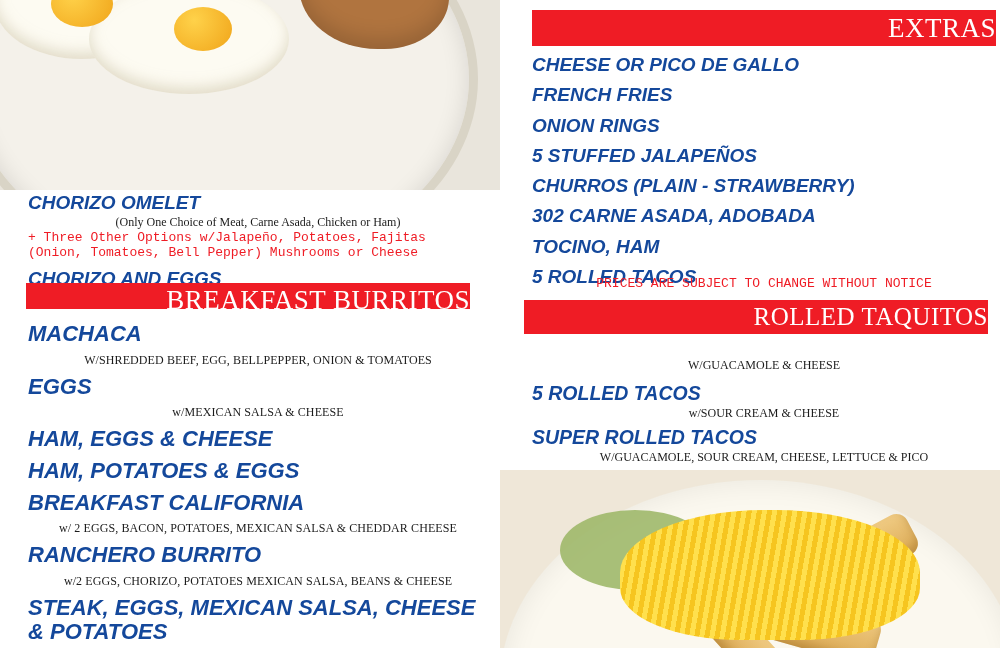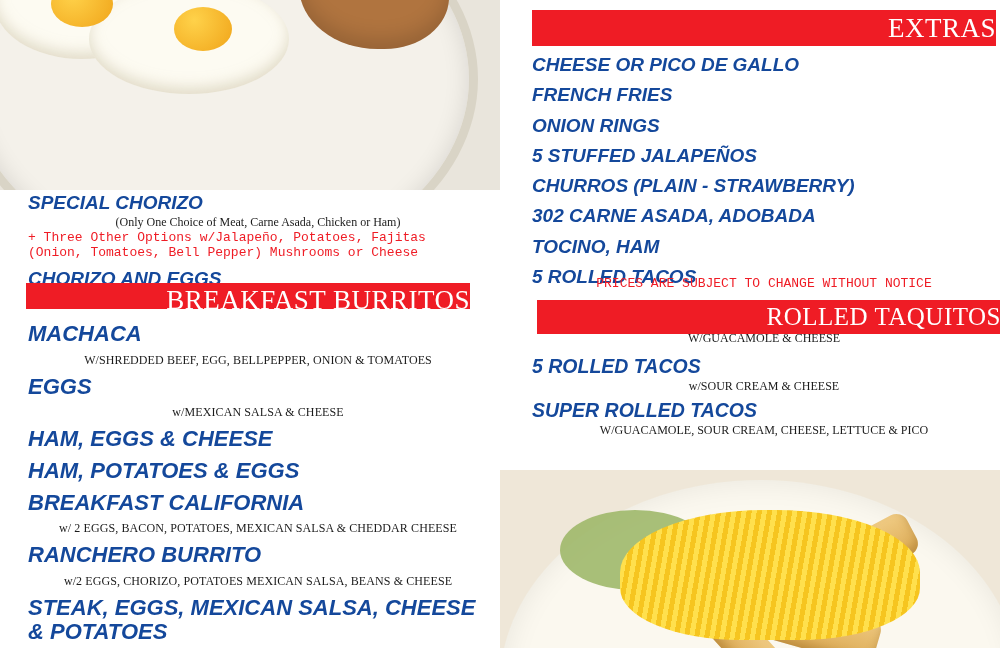--- a/index.html
+++ b/index.html
@@ -158,21 +158,21 @@
     position: absolute;
     left: 12px;
     top: 10px;
     width: 464px;
     height: 36px;
     line-height: 36px;
     font-size: 27px;
   }
   .bar-taquitos {
     position: absolute;
-    left: 17px;
+    left: 4px;
     top: 300px;
     width: 464px;
     height: 34px;
     line-height: 34px;
     font-size: 25px;
   }
 
   
   .item-name {
     color: #14489b;
@@ -229,21 +229,21 @@
   .prices-note {
     position: absolute;
     left: 12px;
     top: 276px;
     width: 464px;
     text-align: center;
   }
   .taquitos-list {
     position: absolute;
     left: 12px;
-    top: 330px;
+    top: 357px;
     width: 464px;
   }
   .taquitos-list .entry { margin-bottom: 6px; }
   .taquitos-list .item-name { font-size: 19.5px; }
   .taquitos-list .item-desc { margin-top: 1px; }
 </style>
 </head>
 <body>
 
 <div class="page">
@@ -259,21 +259,21 @@
 
         <div class="egg1"></div>
         <div class="egg2"></div>
         <div class="yolk1"></div>
         <div class="yolk2"></div>
       </div>
     </div>
 
     <div class="left-top-block">
       <div>
-        <div class="item-name">SPECIAL CHORIZO</div>
+        <div class="item-name">CHORIZO OMELET</div>
         <div class="item-desc">(Only One Choice of Meat,  Carne Asada, Chicken or Ham)</div>
         <div class="item-note-red">+ Three Other Options w/Jalapeño, Potatoes, Fajitas (Onion, Tomatoes, Bell Pepper) Mushrooms or Cheese</div>
       </div>
       <div class="gap"></div>
       <div>
         <div class="item-name">CHORIZO AND EGGS</div>
       </div>
     </div>
 
     <div class="bar bar-breakfast-burritos">BREAKFAST BURRITOS</div>

